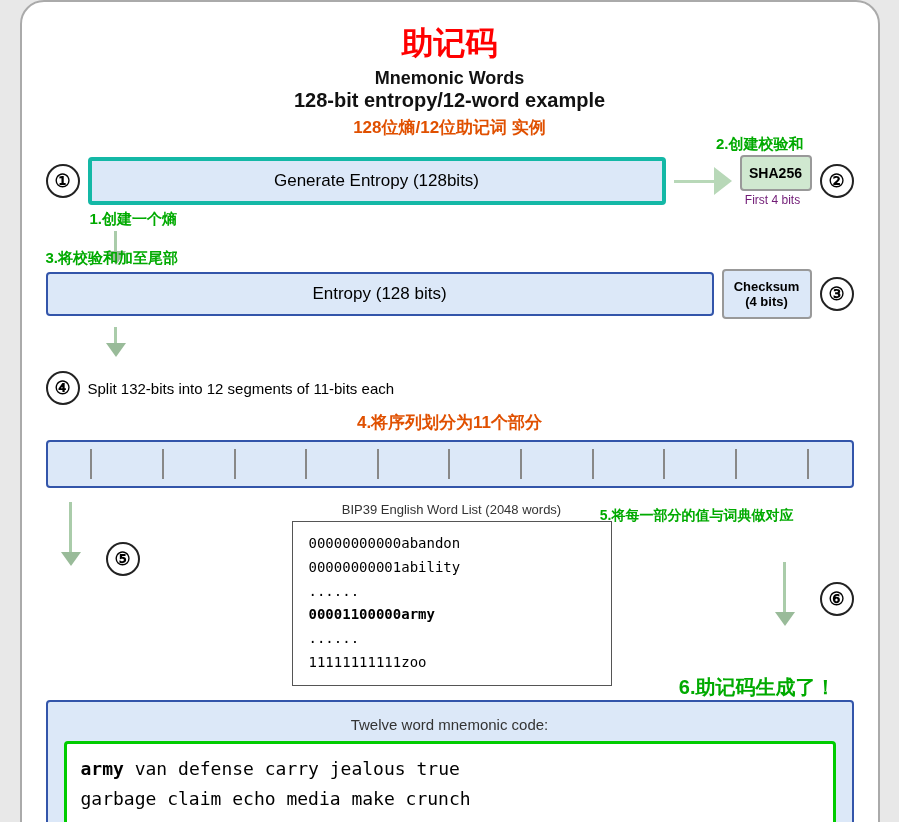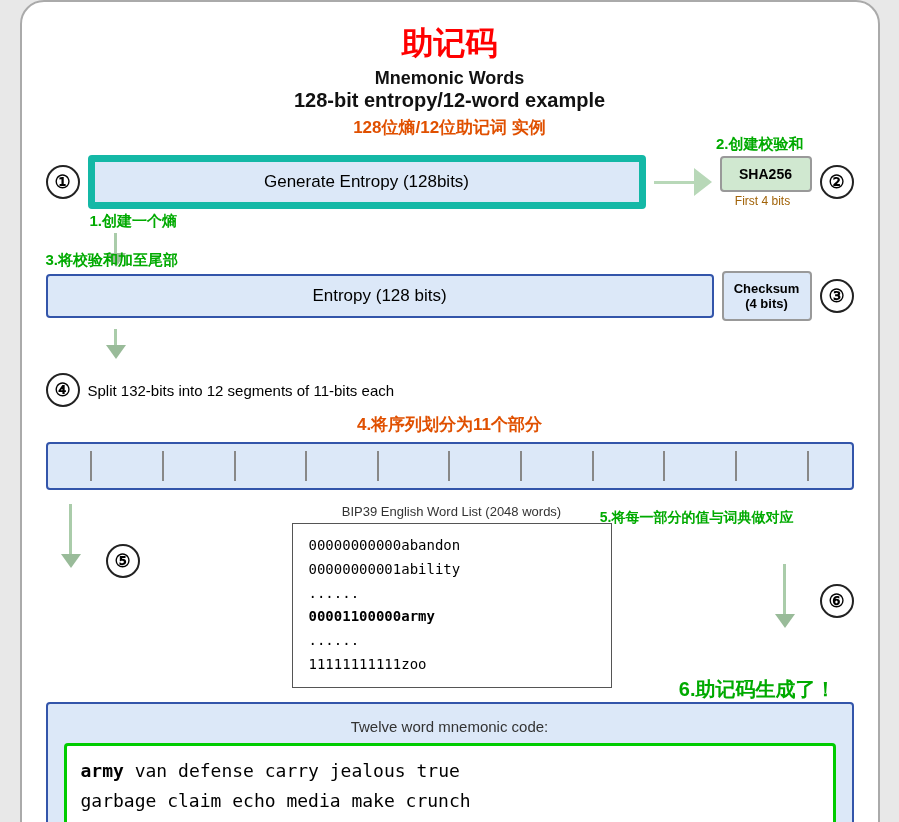--- a/index.html
+++ b/index.html
@@ -64,38 +64,38 @@
       display: flex;
       align-items: center;
       justify-content: center;
       font-size: 18px;
       font-weight: bold;
       background: white;
       flex-shrink: 0;
     }
     .entropy-box {
       flex: 1;
-      border: 7px solid #14b8a6;
+      border: 4px solid #14b8a6;
       border-radius: 4px;
       background: #dce8f8;
       padding: 10px 16px;
       text-align: center;
       font-size: 17px;
       margin: 0 8px;
     }
     .arrow-right {
       width: 0;
       height: 0;
       border-top: 14px solid transparent;
       border-bottom: 14px solid transparent;
       border-left: 18px solid #b8d8b8;
       flex-shrink: 0;
     }
     .sha-box {
-      width: 92px;
+      width: 72px;
       border: 2px solid #999;
       border-radius: 4px;
       background: #d0e8d0;
       padding: 8px 6px;
       text-align: center;
       font-size: 14px;
       font-weight: bold;
       margin-left: 8px;
       flex-shrink: 0;
     }
@@ -124,21 +124,21 @@
     .label-2 {
       position: absolute;
       right: 0px;
       top: -22px;
       font-size: 15px;
       font-weight: bold;
       color: #00aa00;
     }
     .first4bits {
       font-size: 12px;
-      color: #a16207;
+      color: #701a75;
       text-align: center;
       margin-top: 2px;
       margin-left: 2px;
     }
 
     
     .row2 {
       display: flex;
       align-items: center;
       margin-top: 28px;

